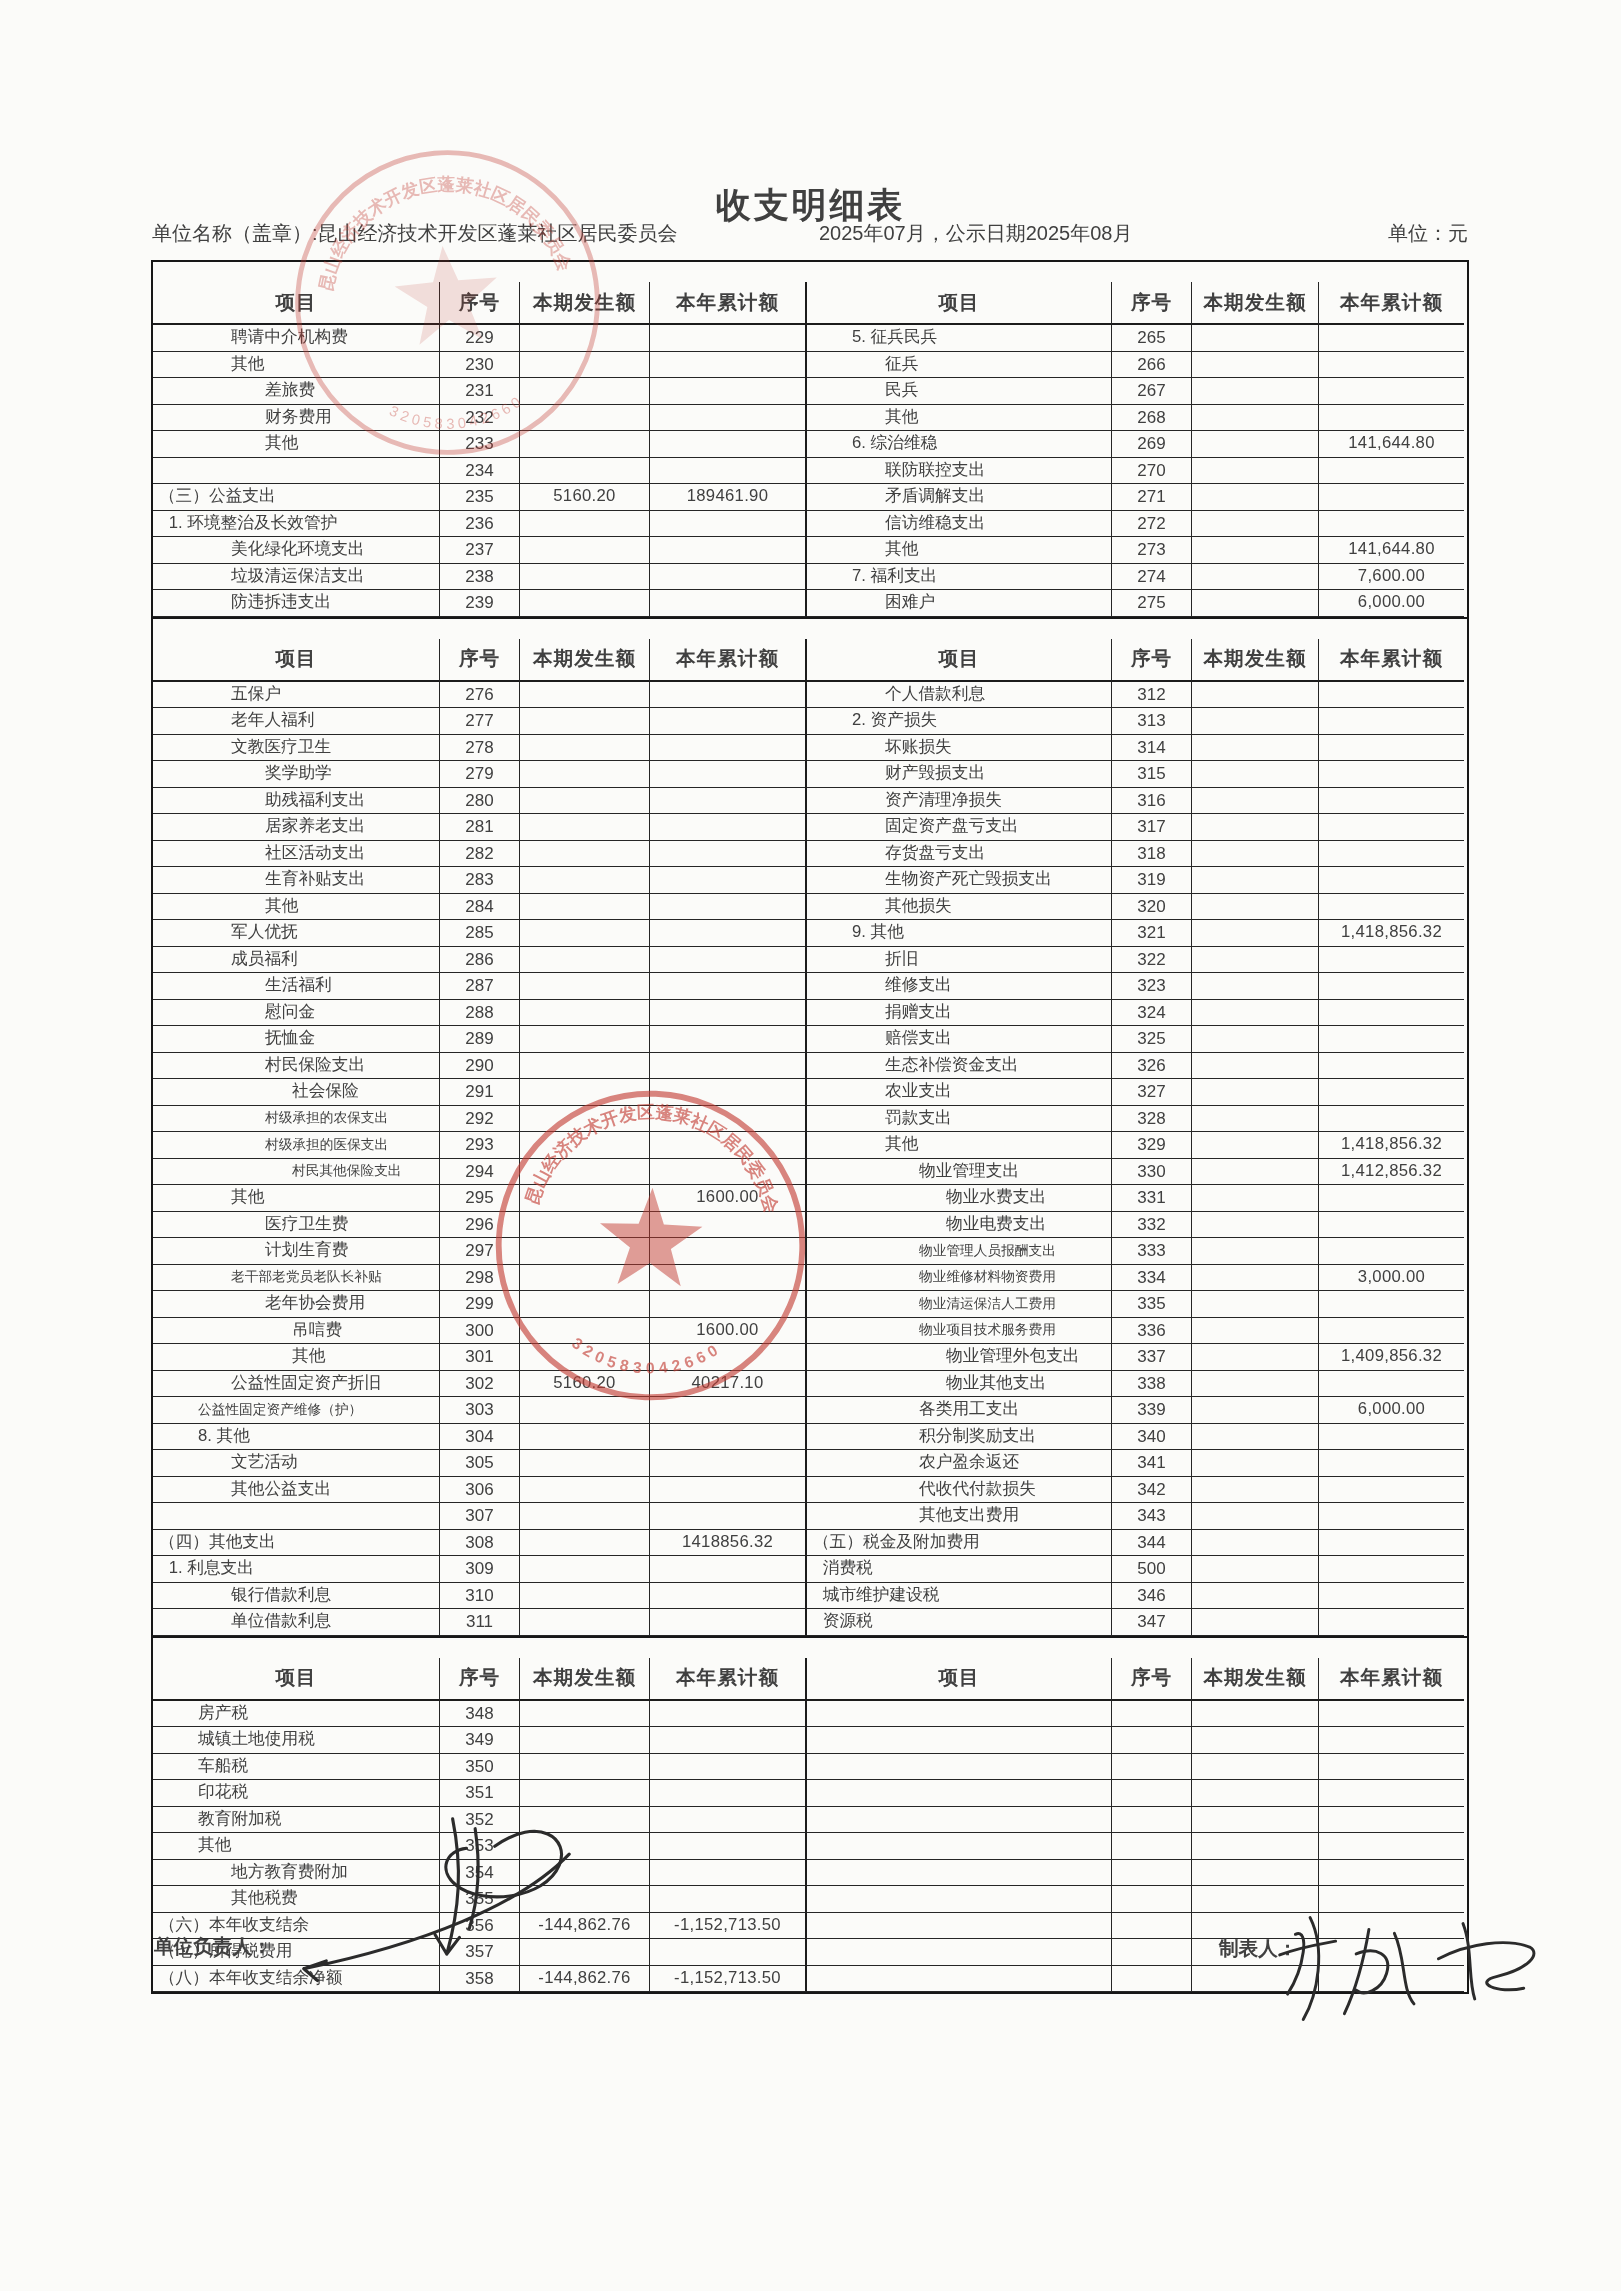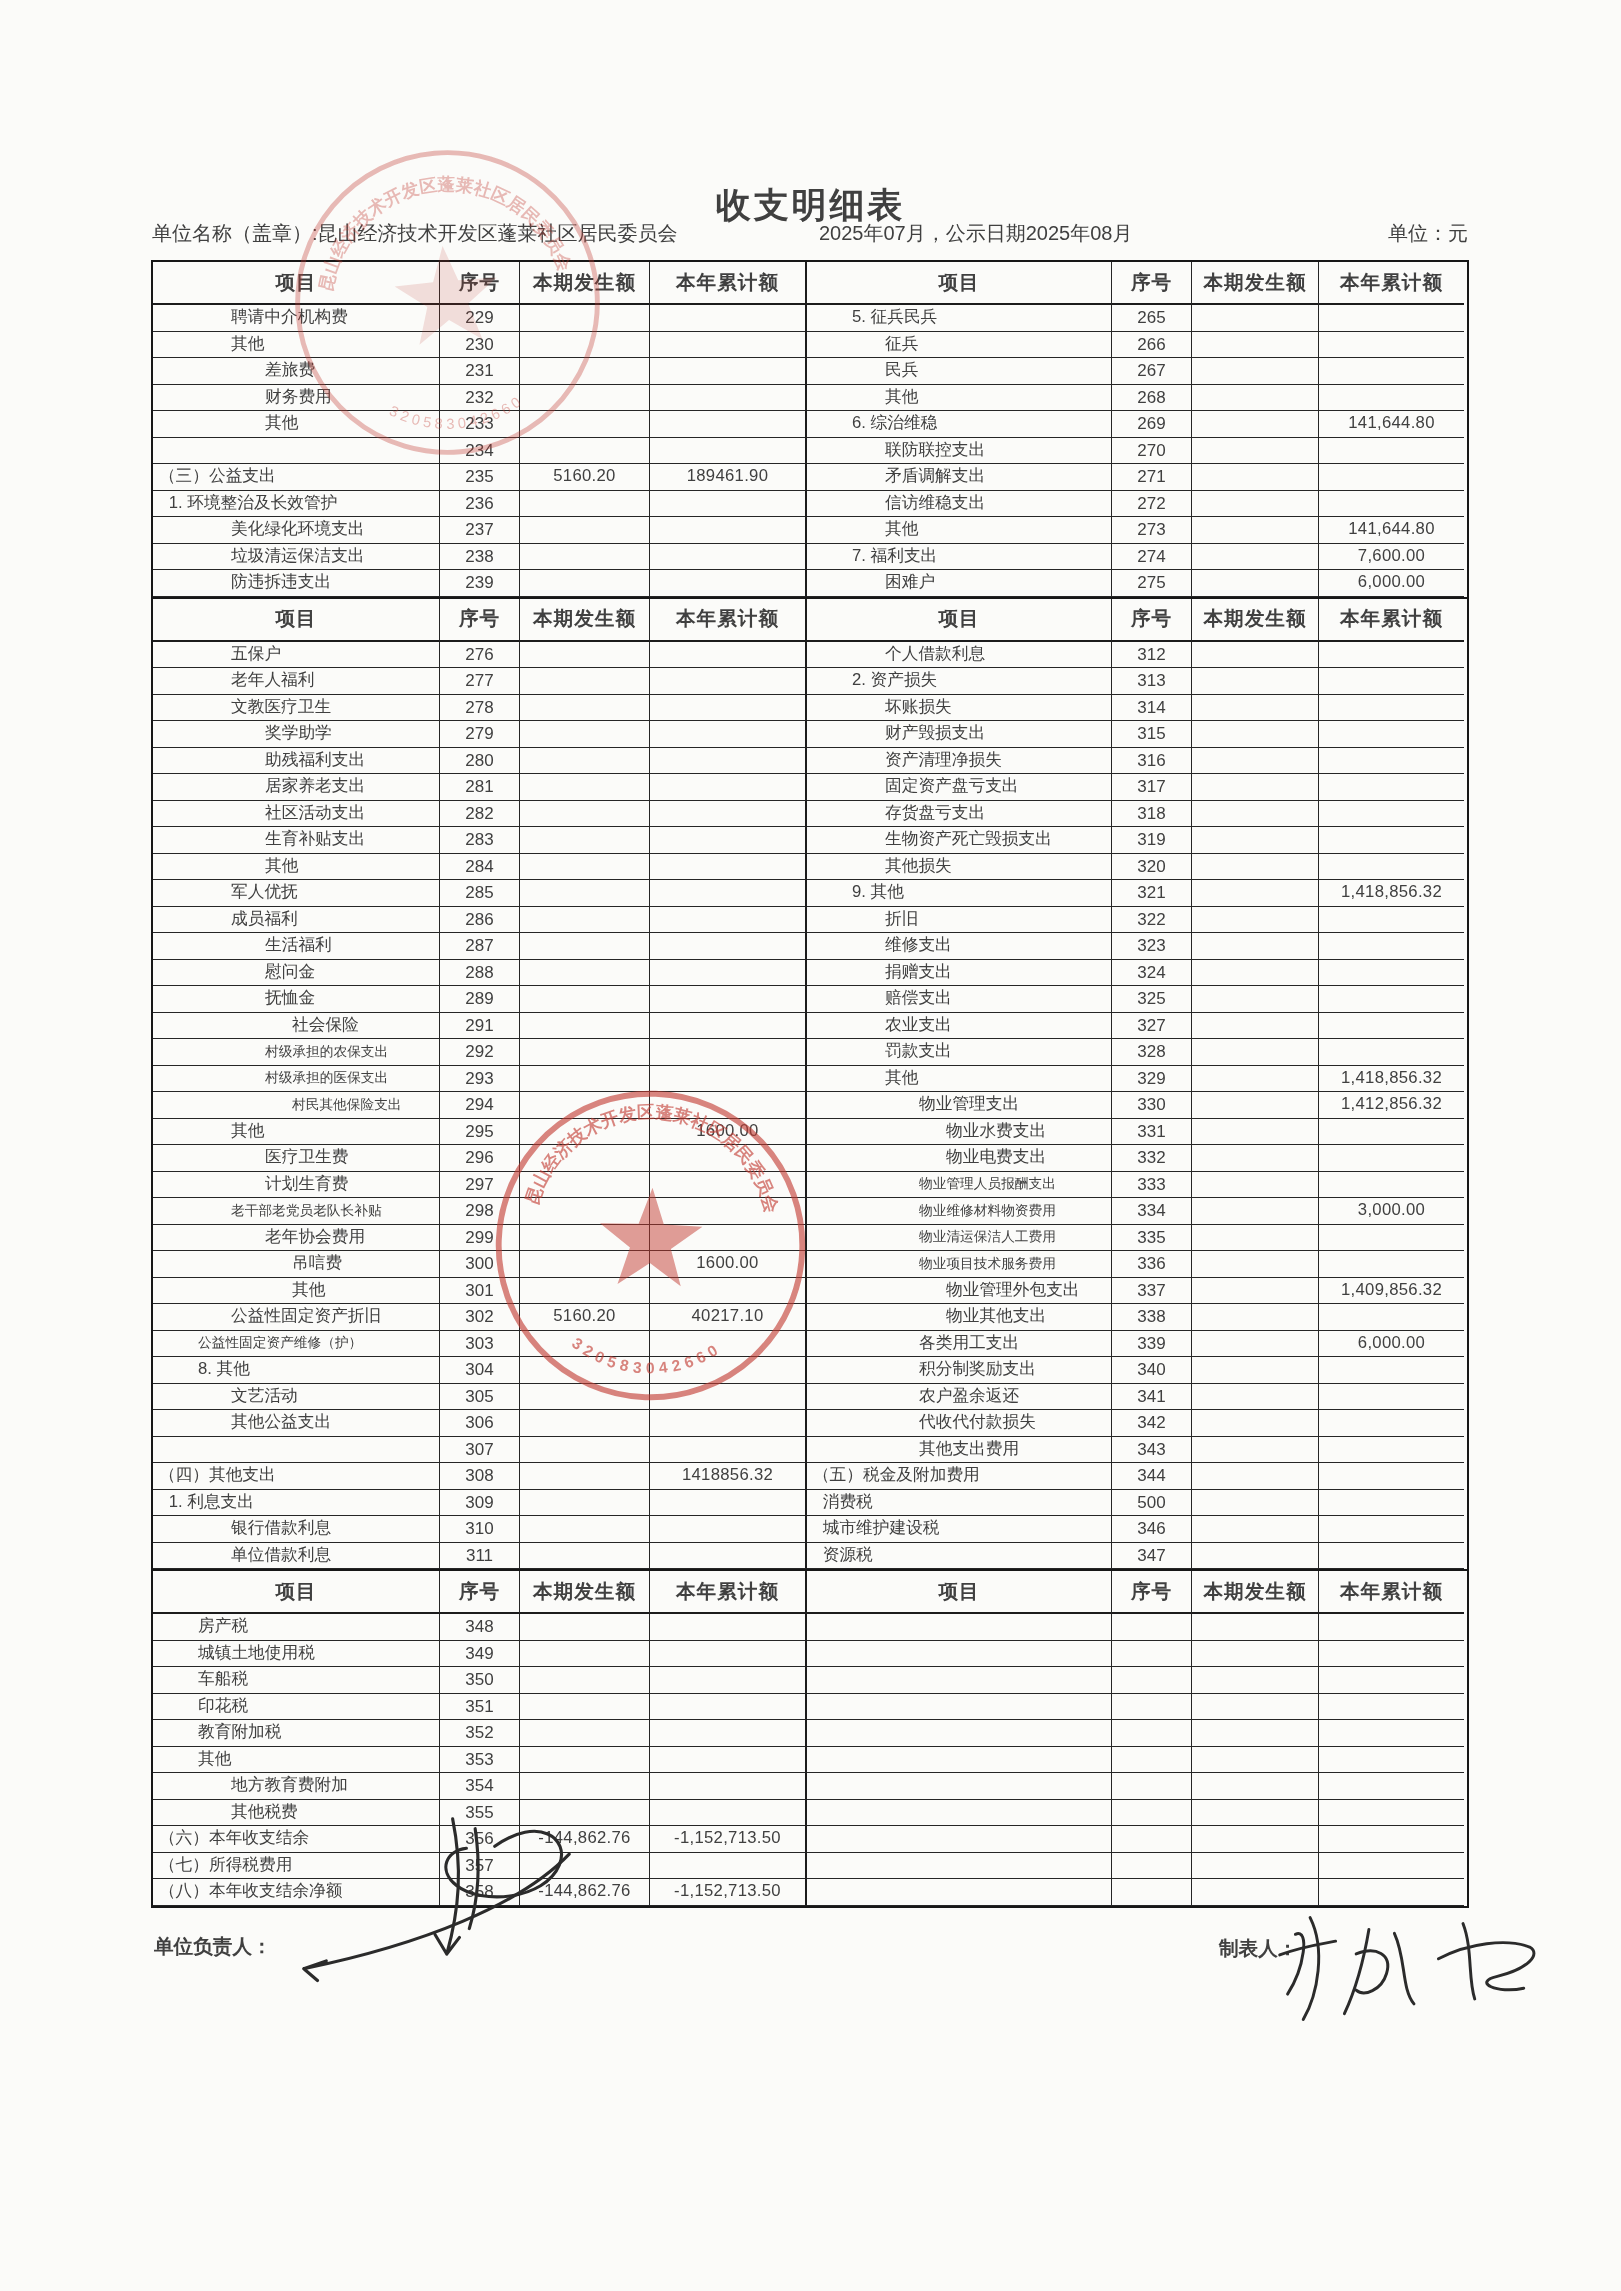--- a/index.html
+++ b/index.html
@@ -23,21 +23,21 @@
   .dtable{
     position:absolute; left:151px; top:260px; width:1318px;
     border:2.9px solid #171717; box-sizing:border-box; background:transparent;
   }
   .section{width:100%;}
   .section + .section{border-top:2.9px solid #171717;}
   .row{
     display:grid; height:26.5px;
     grid-template-columns:287px 80px 130px 157px 305px 80px 127px 145px;
   }
-  .row.hrow{height:43px;}
+  .row.hrow{height:43px;margin-top:20px;}
   .cell{
     box-sizing:border-box; display:flex; align-items:center;
     border-right:1.5px solid #262626; border-bottom:1.5px solid #262626;
     overflow:hidden; white-space:nowrap; line-height:1;
   }
   .cell.end{border-right:none;}
   .cell.mid{border-right:2.5px solid #1c1c1c;}
   .hrow .cell{
     justify-content:center; font-size:19.6px; font-weight:600;
     border-bottom:2.2px solid #1c1c1c; letter-spacing:1px;
@@ -340,20 +340,30 @@
           <div class="cell c-item ind4">抚恤金</div>
           <div class="cell c-no">289</div>
           <div class="cell c-amt"></div>
           <div class="cell c-amt mid"></div>
           <div class="cell c-item ind3">赔偿支出</div>
           <div class="cell c-no">325</div>
           <div class="cell c-amt"></div>
           <div class="cell c-amt end"></div>
         </div>
         <div class="row">
+          <div class="cell c-item ind4">村民保险支出</div>
+          <div class="cell c-no">290</div>
+          <div class="cell c-amt"></div>
+          <div class="cell c-amt mid"></div>
+          <div class="cell c-item ind3">生态补偿资金支出</div>
+          <div class="cell c-no">326</div>
+          <div class="cell c-amt"></div>
+          <div class="cell c-amt end"></div>
+        </div>
+        <div class="row">
           <div class="cell c-item ind5">社会保险</div>
           <div class="cell c-no">291</div>
           <div class="cell c-amt"></div>
           <div class="cell c-amt mid"></div>
           <div class="cell c-item ind3">农业支出</div>
           <div class="cell c-no">327</div>
           <div class="cell c-amt"></div>
           <div class="cell c-amt end"></div>
         </div>
         <div class="row">

